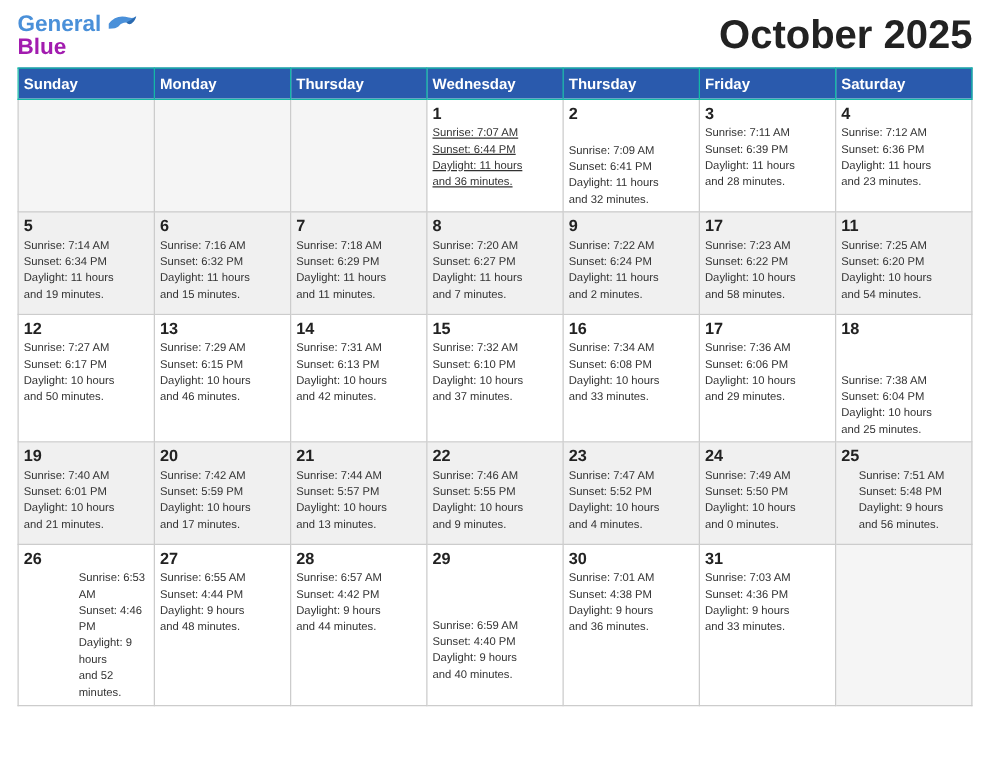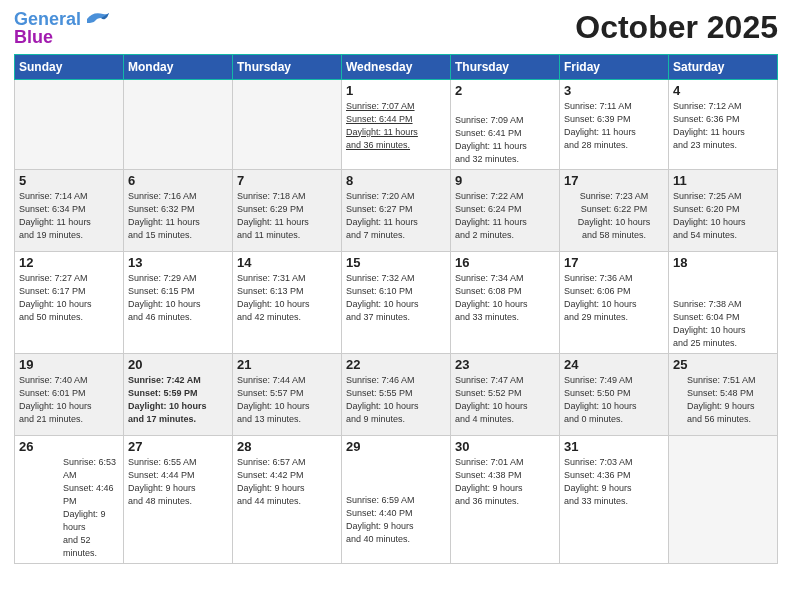--- a/index.html
+++ b/index.html
@@ -205,21 +205,21 @@
             </td>
             <td>
               <span class="day-num">9</span>
               <div class="day-info" style="white-space: pre-line;">Sunrise: 7:22 AM
 Sunset: 6:24 PM
 Daylight: 11 hours
 and 2 minutes.</div>
             </td>
             <td>
               <span class="day-num">17</span>
-              <div class="day-info" style="white-space: pre-line; text-align: center;">Sunrise: 7:23 AM
+              <div class="day-info" style="white-space: pre-line;">Sunrise: 7:23 AM
 Sunset: 6:22 PM
 Daylight: 10 hours
 and 58 minutes.</div>
             </td>
             <td>
               <span class="day-num">11</span>
               <div class="day-info" style="white-space: pre-line;">Sunrise: 7:25 AM
 Sunset: 6:20 PM
 Daylight: 10 hours
 and 54 minutes.</div>
@@ -279,21 +279,21 @@
           <tr class="row-shade">
             <td>
               <span class="day-num">19</span>
               <div class="day-info" style="white-space: pre-line;">Sunrise: 7:40 AM
 Sunset: 6:01 PM
 Daylight: 10 hours
 and 21 minutes.</div>
             </td>
             <td>
               <span class="day-num">20</span>
-              <div class="day-info" style="white-space: pre-line; font-weight: bold;">Sunrise: 7:42 AM
+              <div class="day-info" style="white-space: pre-line;">Sunrise: 7:42 AM
 Sunset: 5:59 PM
 Daylight: 10 hours
 and 17 minutes.</div>
             </td>
             <td>
               <span class="day-num">21</span>
               <div class="day-info" style="white-space: pre-line;">Sunrise: 7:44 AM
 Sunset: 5:57 PM
 Daylight: 10 hours
 and 13 minutes.</div>

